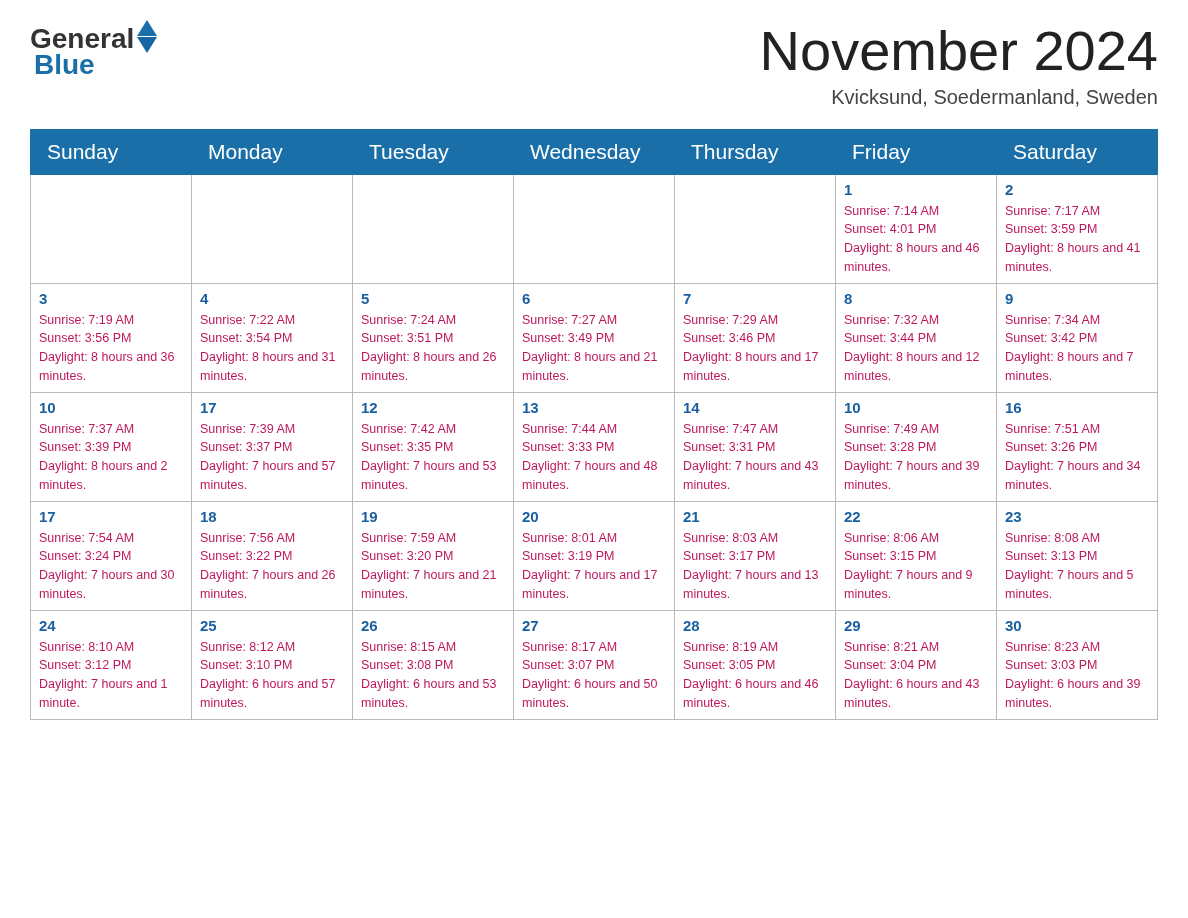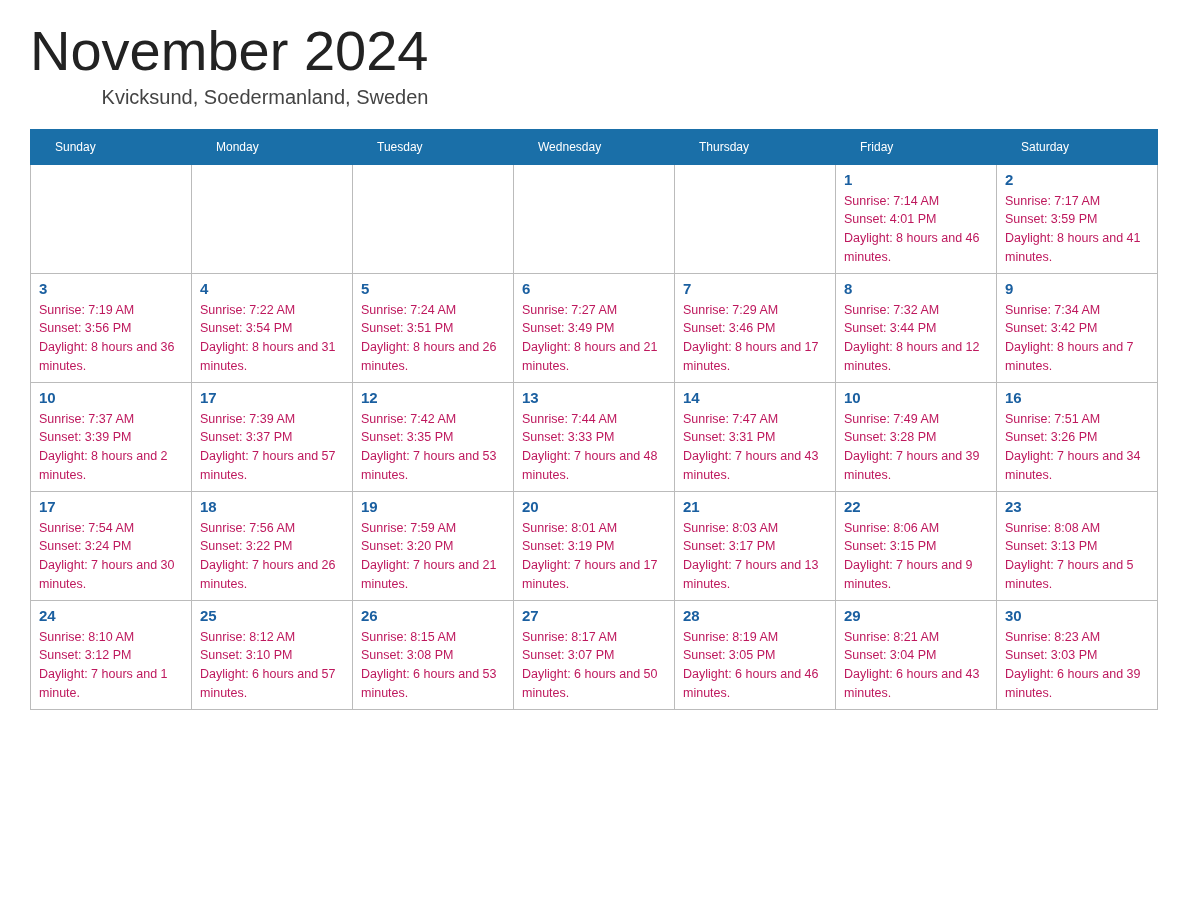--- a/index.html
+++ b/index.html
@@ -70,23 +70,23 @@
       margin-top: 4px;
     }
     .calendar {
       width: 100%;
       border-collapse: collapse;
       border: 1px solid #bbb;
     }
     .calendar th {
       background: #1a6fa8;
       color: #fff;
-      font-size: 12px;
+      font-size: 21px;
       font-weight: normal;
-      padding: 10px 24px;
+      padding: 10px 16px;
       text-align: left;
       border: 1px solid #1a6fa8;
     }
     .calendar td {
       vertical-align: top;
       padding: 6px 8px;
       border: 1px solid #bbb;
       width: 14.28%;
       font-size: 13px;
       color: #333;
@@ -105,20 +105,34 @@
       color: #be185d;
     }
     .empty-cell {
       background: #fff;
     }
   </style>
 </head>
 <body>
 
 <div class="header">
+  <div class="logo">
+    <div class="logo-wrapper">
+      <div class="logo-line1">
+        <span style="font-size:28px;font-weight:bold;color:#333;font-family:Arial,sans-serif;">General</span>
+        <div class="logo-triangle-container">
+          <div class="tri-up"></div>
+          <div class="tri-down"></div>
+        </div>
+      </div>
+      <div class="logo-line2">
+        <span style="font-size:28px;font-weight:bold;color:#1a6fa8;font-family:Arial,sans-serif;margin-left:4px;">Blue</span>
+      </div>
+    </div>
+  </div>
   <div class="title-section">
     <div class="month-title">November 2024</div>
     <div class="location-title">Kvicksund, Soedermanland, Sweden</div>
   </div>
 </div>
 
 <table class="calendar">
   <thead>
     <tr>
       <th>Sunday</th>

